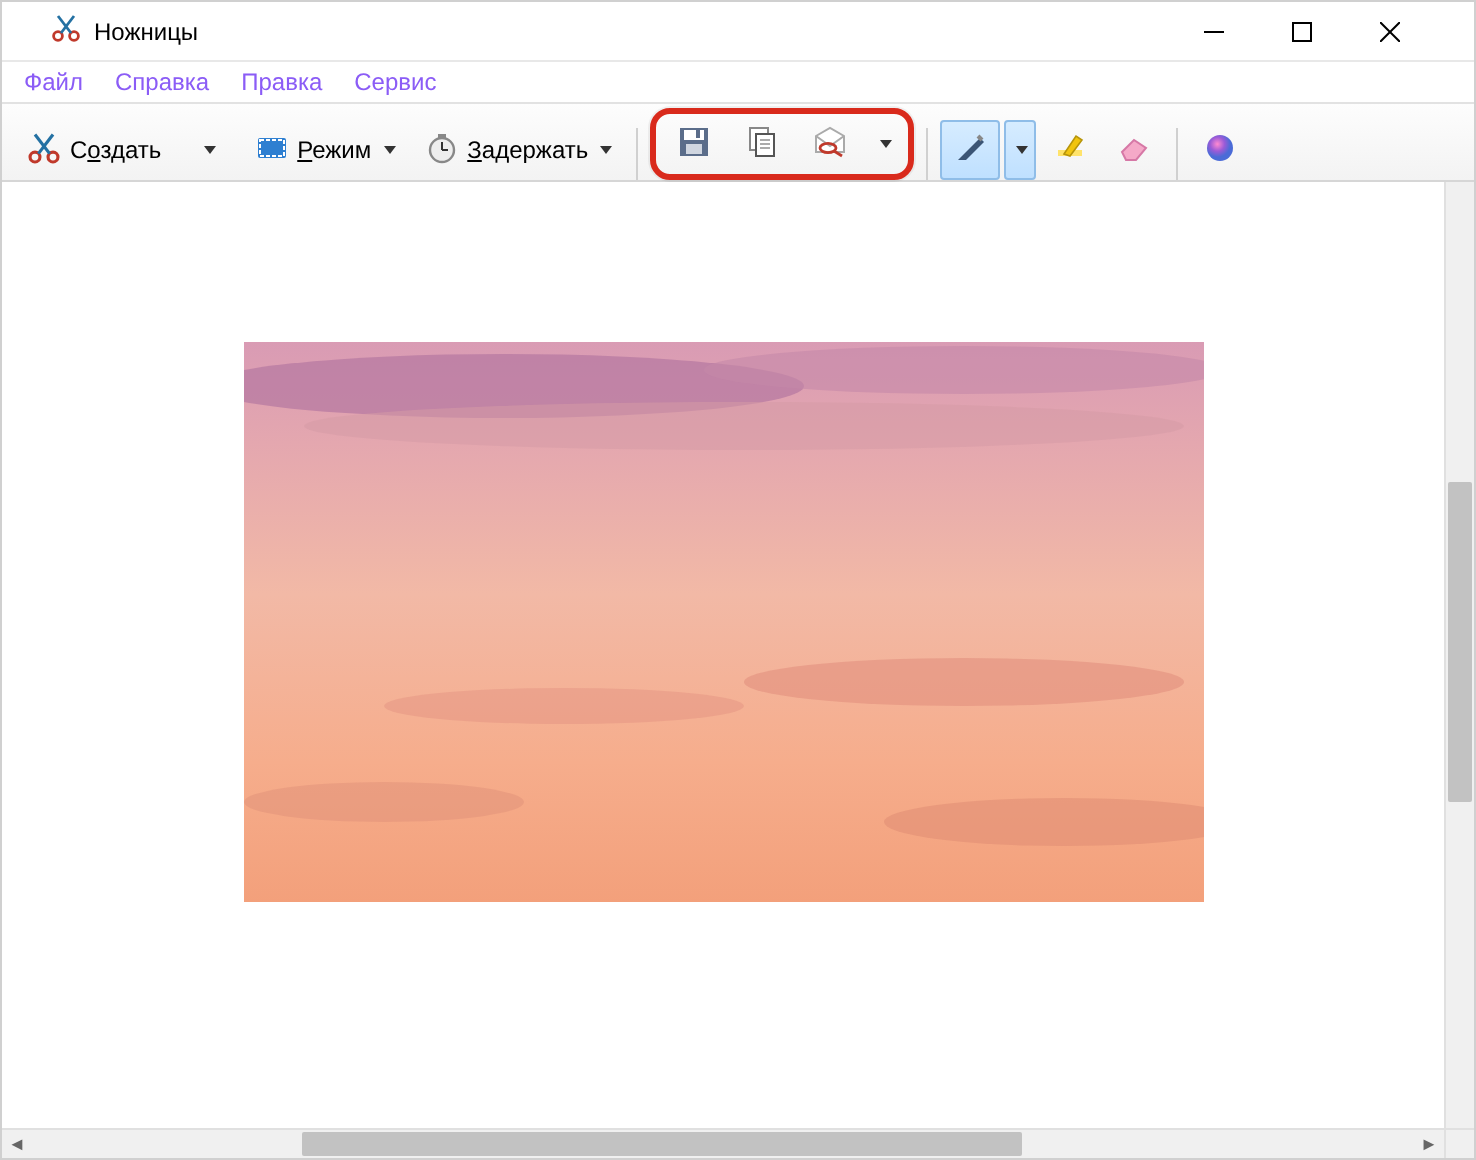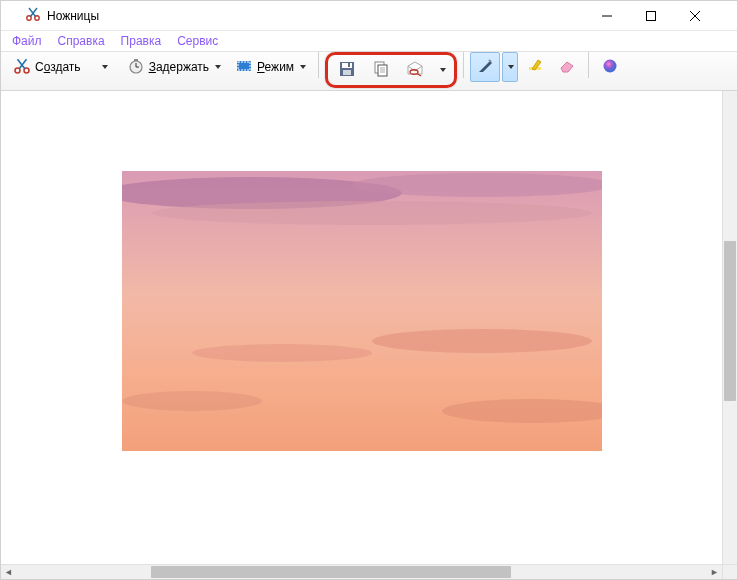--- a/index.html
+++ b/index.html
@@ -46,21 +46,21 @@
     color: #8b5cf6;
     font-size: 12px;
   }
   
   .toolbar {
     height: 40px;
     background: linear-gradient(#fdfdfd,#f3f3f3);
     border-top: 1px solid #e2e2e2;
     border-bottom: 1px solid #d6d6d6;
     display: flex;
-    align-items: flex-start;
+    align-items: flex-end;
     padding: 0 6px;
     gap: 2px;
   }
   .tbtn {
     height: 30px;
     display: flex;
     align-items: center;
     padding: 0 5px;
     border: 1px solid transparent;
     border-radius: 2px;
@@ -204,38 +204,38 @@
     </span>
     <span><span>С</span><span class="u">о</span><span>здать</span></span>
   </div>
   <div class="tbtn icon-only">
       <span class="dd-arrow"></span>
     </div>
 
   <div class="tbtn">
     <span>
       <svg width="18" height="18" viewBox="0 0 18 18">
+        <rect x="2" y="4" width="14" height="10" fill="#2e7fd1" rx="1"></rect>
+        <rect x="3" y="5" width="12" height="8" fill="none" stroke="#fff" stroke-width="1" stroke-dasharray="2 1"></rect>
+      </svg>
+    </span>
+    <span><span></span><span class="u">Р</span><span>ежим</span></span>
+    <span class="dd-arrow"></span>
+  </div>
+
+  <div class="tbtn">
+    <span>
+      <svg width="18" height="18" viewBox="0 0 18 18">
         <circle cx="9" cy="10" r="6" fill="#eee" stroke="#888" stroke-width="1.2"></circle>
         <line x1="9" y1="10" x2="9" y2="6" stroke="#333" stroke-width="1"></line>
         <line x1="9" y1="10" x2="12" y2="10" stroke="#333" stroke-width="1"></line>
         <rect x="7" y="2" width="4" height="2" fill="#888"></rect>
       </svg>
     </span>
     <span><span></span><span class="u">З</span><span>адержать</span></span>
-    <span class="dd-arrow"></span>
-  </div>
-
-  <div class="tbtn">
-    <span>
-      <svg width="18" height="18" viewBox="0 0 18 18">
-        <rect x="2" y="4" width="14" height="10" fill="#2e7fd1" rx="1"></rect>
-        <rect x="3" y="5" width="12" height="8" fill="none" stroke="#fff" stroke-width="1" stroke-dasharray="2 1"></rect>
-      </svg>
-    </span>
-    <span><span></span><span class="u">Р</span><span>ежим</span></span>
     <span class="dd-arrow"></span>
   </div>
 
   <div class="sep"></div>
 
   <div class="highlight-group">
     <div class="tbtn icon-only">
       <span>
         <svg width="18" height="18" viewBox="0 0 18 18">
           <rect x="2" y="2" width="14" height="14" fill="#5b6d8a"></rect>

